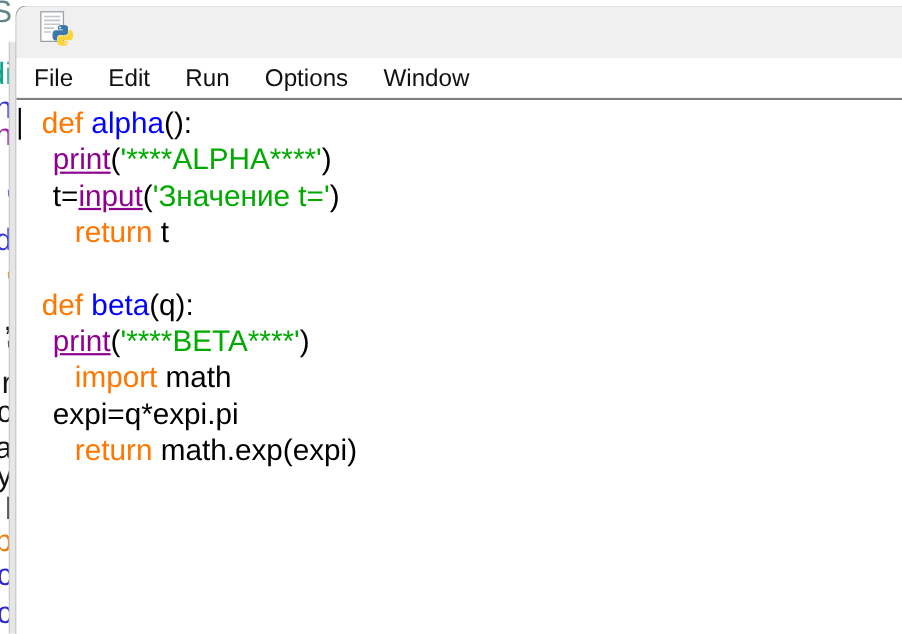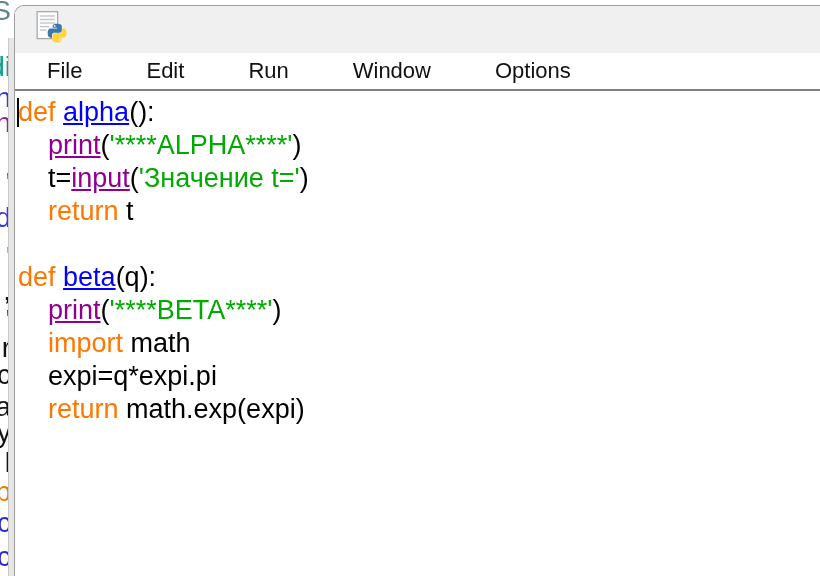--- a/index.html
+++ b/index.html
@@ -58,38 +58,38 @@
   #menu-bar {
     height: 36px;
     background: #ffffff;
     border-bottom: 2px solid #7f7f7f;
     display: flex;
     align-items: center;
   }
   .menu-item {
     font-size: 22px;
     color: #111111;
-    padding: 0 32px;
+    padding: 0 16px;
     white-space: nowrap;
   }
   #editor {
     position: relative;
     height: calc(100% - 85px);
     background: #ffffff;
     padding: 5px 0 0 3px;
     overflow: hidden;
   }
   .code-line {
     font-size: 27px;
     line-height: 33px;
     white-space: pre;
     color: #000000;
   }
-  .tok-k { color: var(--kw); }
-  .tok-d { color: var(--def); text-decoration: underline; }
+  .tok-k { color: var(--kw); padding-left: 20px; }
+  .tok-d { color: var(--def); }
   .tok-b { color: var(--bi); text-decoration: underline; }
   .tok-s { color: var(--str); }
   .tok-p { color: var(--pl); }
   .caret {
     display: inline-block;
     width: 2px; height: 29px;
     background: #000000;
     vertical-align: text-bottom;
     margin-right: -1px;
     margin-left: -1px;
@@ -139,22 +139,22 @@
           <path d="M16 30c7 0 6.6-3 6.6-3v-3.2h-6.8v-1h9.6S30 23.3 30 16c0-7.3-4-7-4-7h-2.4v3.4s.1 4-4 4H12.8S9 16.3 9 20.1v6.2S8.4 30 16 30zm3.7-2.1a1.3 1.3 0 1 1 0-2.6 1.3 1.3 0 0 1 0 2.6z" fill="#ffd43b"></path>
         </g>
       </svg>
     </span>
   </div>
 
   <div id="menu-bar">
       <span class="menu-item">File</span>
       <span class="menu-item">Edit</span>
       <span class="menu-item">Run</span>
+      <span class="menu-item">Options</span>
       <span class="menu-item">Window</span>
-      <span class="menu-item">Options</span>
     </div>
 
   <div id="editor">
       <div class="code-line"><span class="caret"></span><span class="tok-k">def</span><span class="tok-p"> </span><span class="tok-d">alpha</span><span class="tok-p">():</span></div>
       <div class="code-line"><span class="tok-p">    </span><span class="tok-b">print</span><span class="tok-p">(</span><span class="tok-s">'****ALPHA****'</span><span class="tok-p">)</span></div>
       <div class="code-line"><span class="tok-p">    t=</span><span class="tok-b">input</span><span class="tok-p">(</span><span class="tok-s">'Значение t='</span><span class="tok-p">)</span></div>
       <div class="code-line"><span class="tok-p">    </span><span class="tok-k">return</span><span class="tok-p"> t</span></div>
       <div class="code-line">&nbsp;</div>
       <div class="code-line"><span class="tok-k">def</span><span class="tok-p"> </span><span class="tok-d">beta</span><span class="tok-p">(q):</span></div>
       <div class="code-line"><span class="tok-p">    </span><span class="tok-b">print</span><span class="tok-p">(</span><span class="tok-s">'****BETA****'</span><span class="tok-p">)</span></div>

